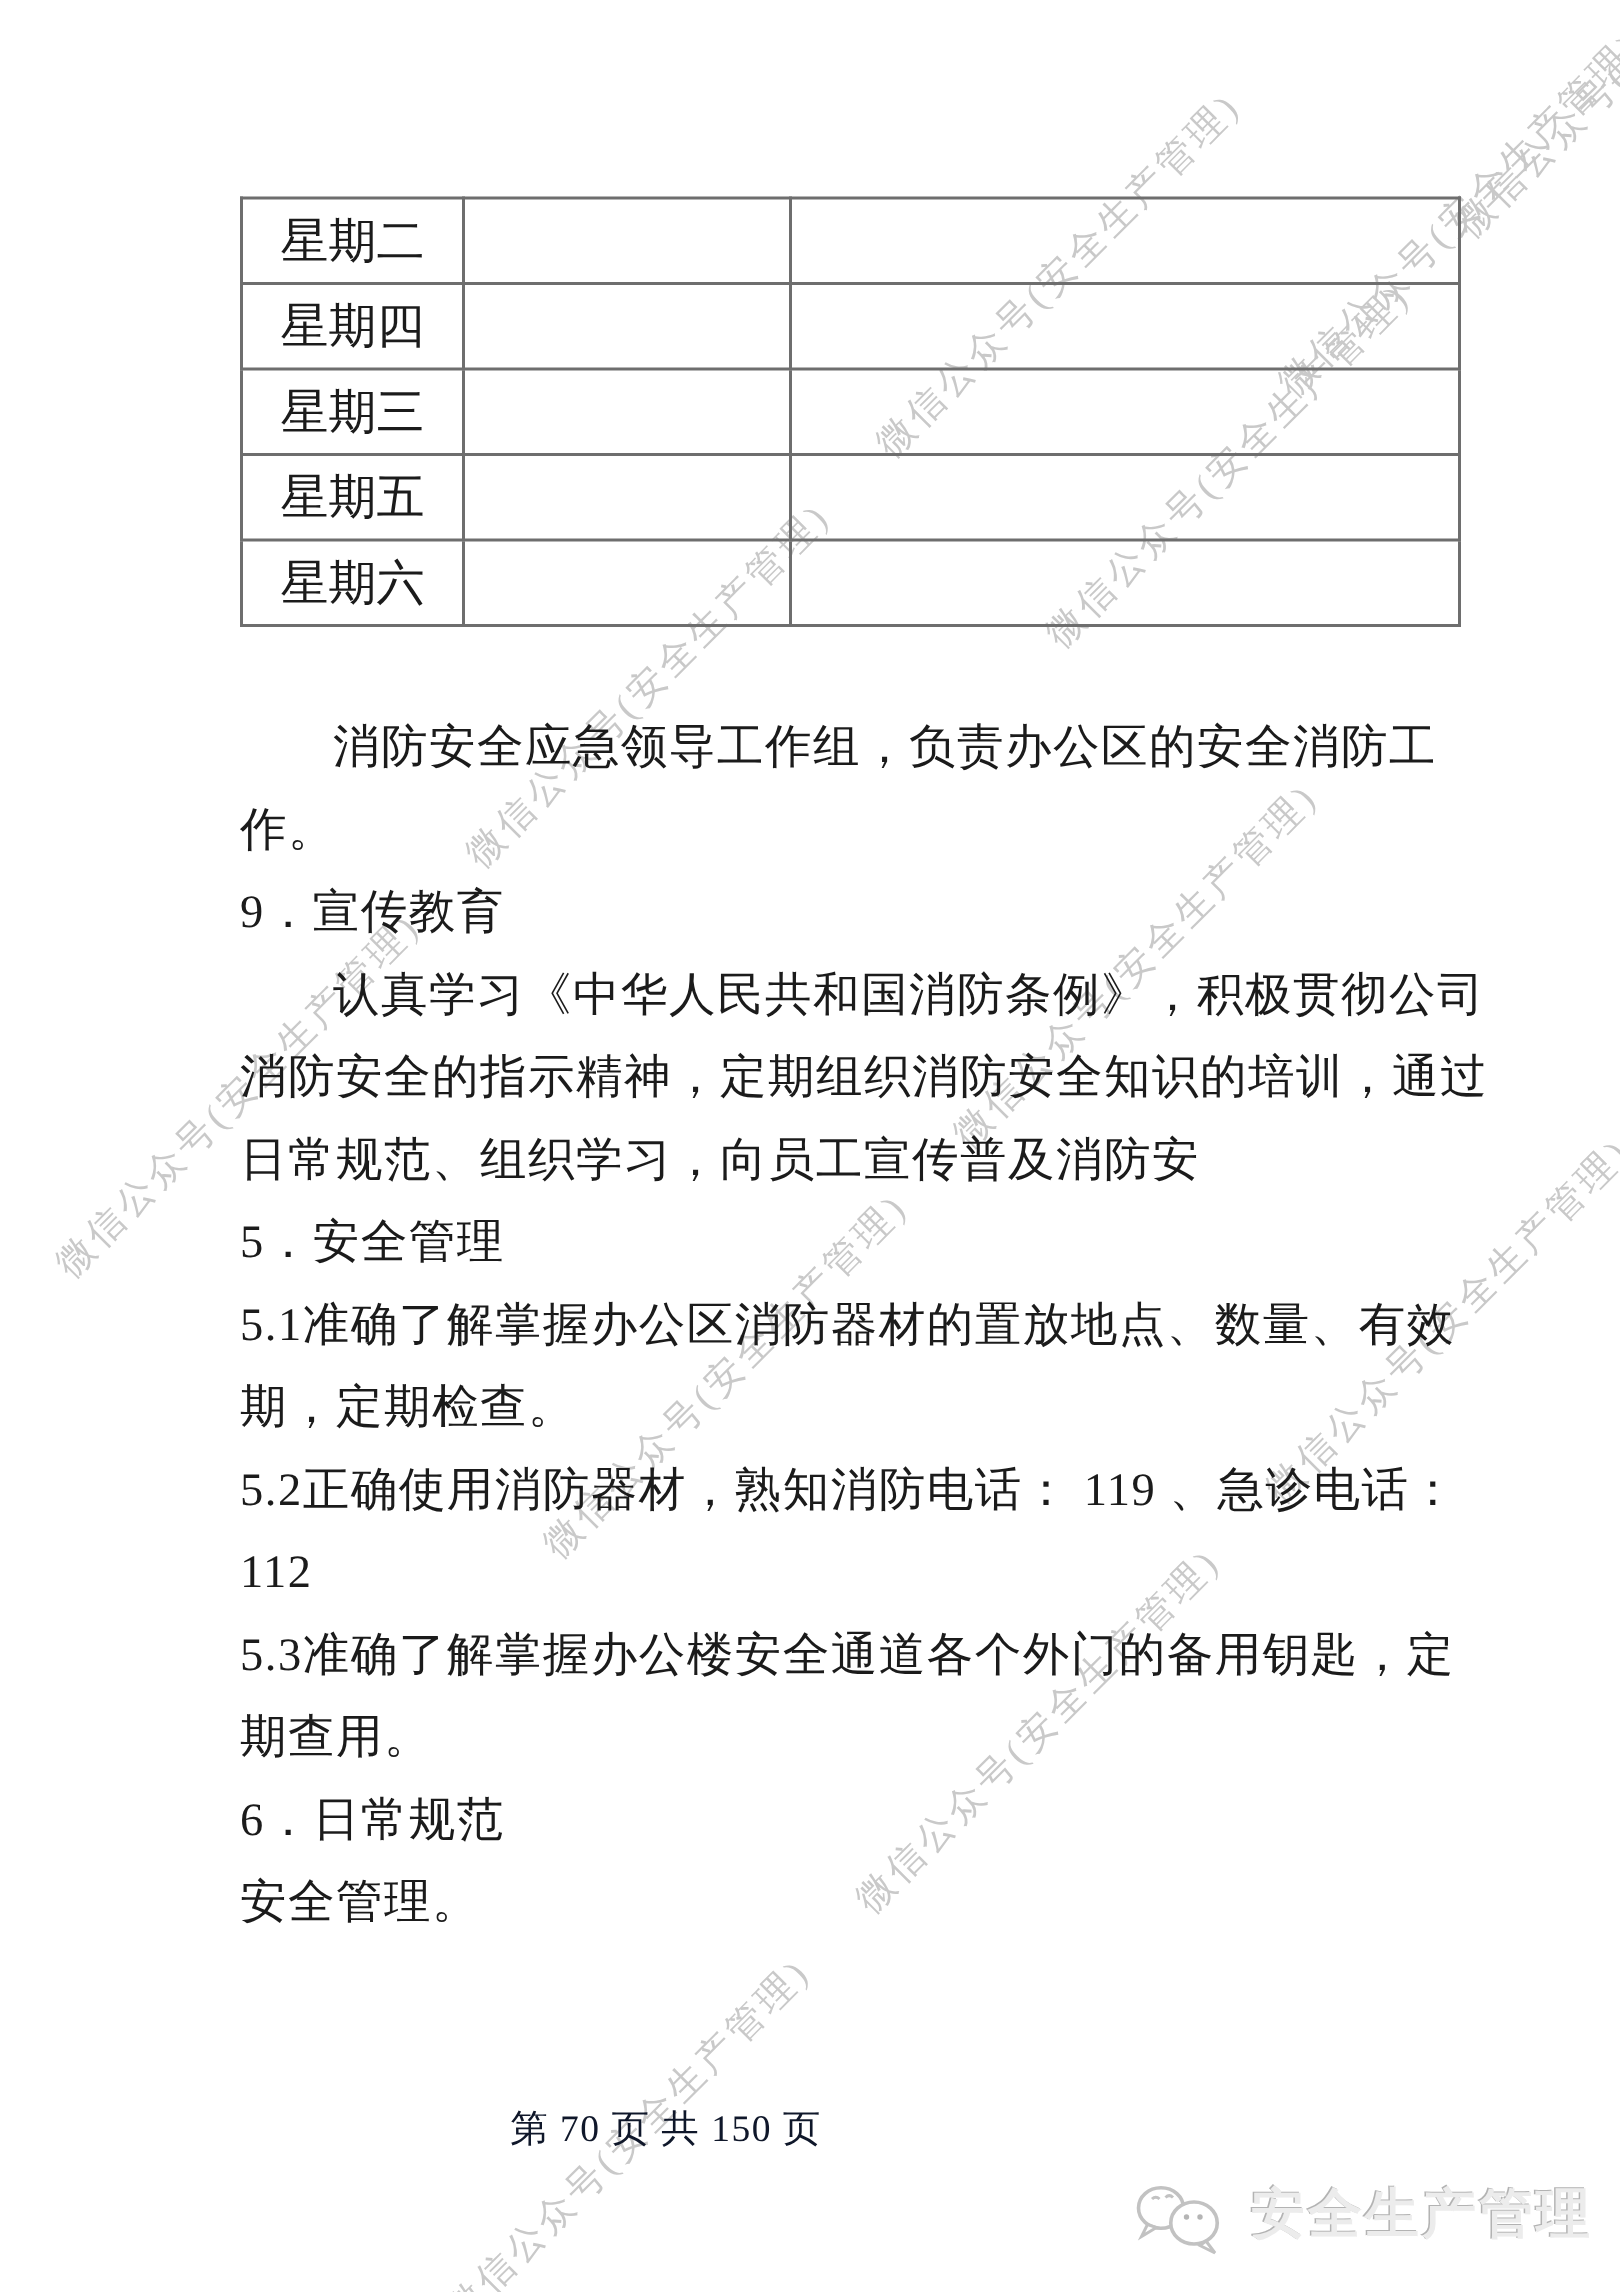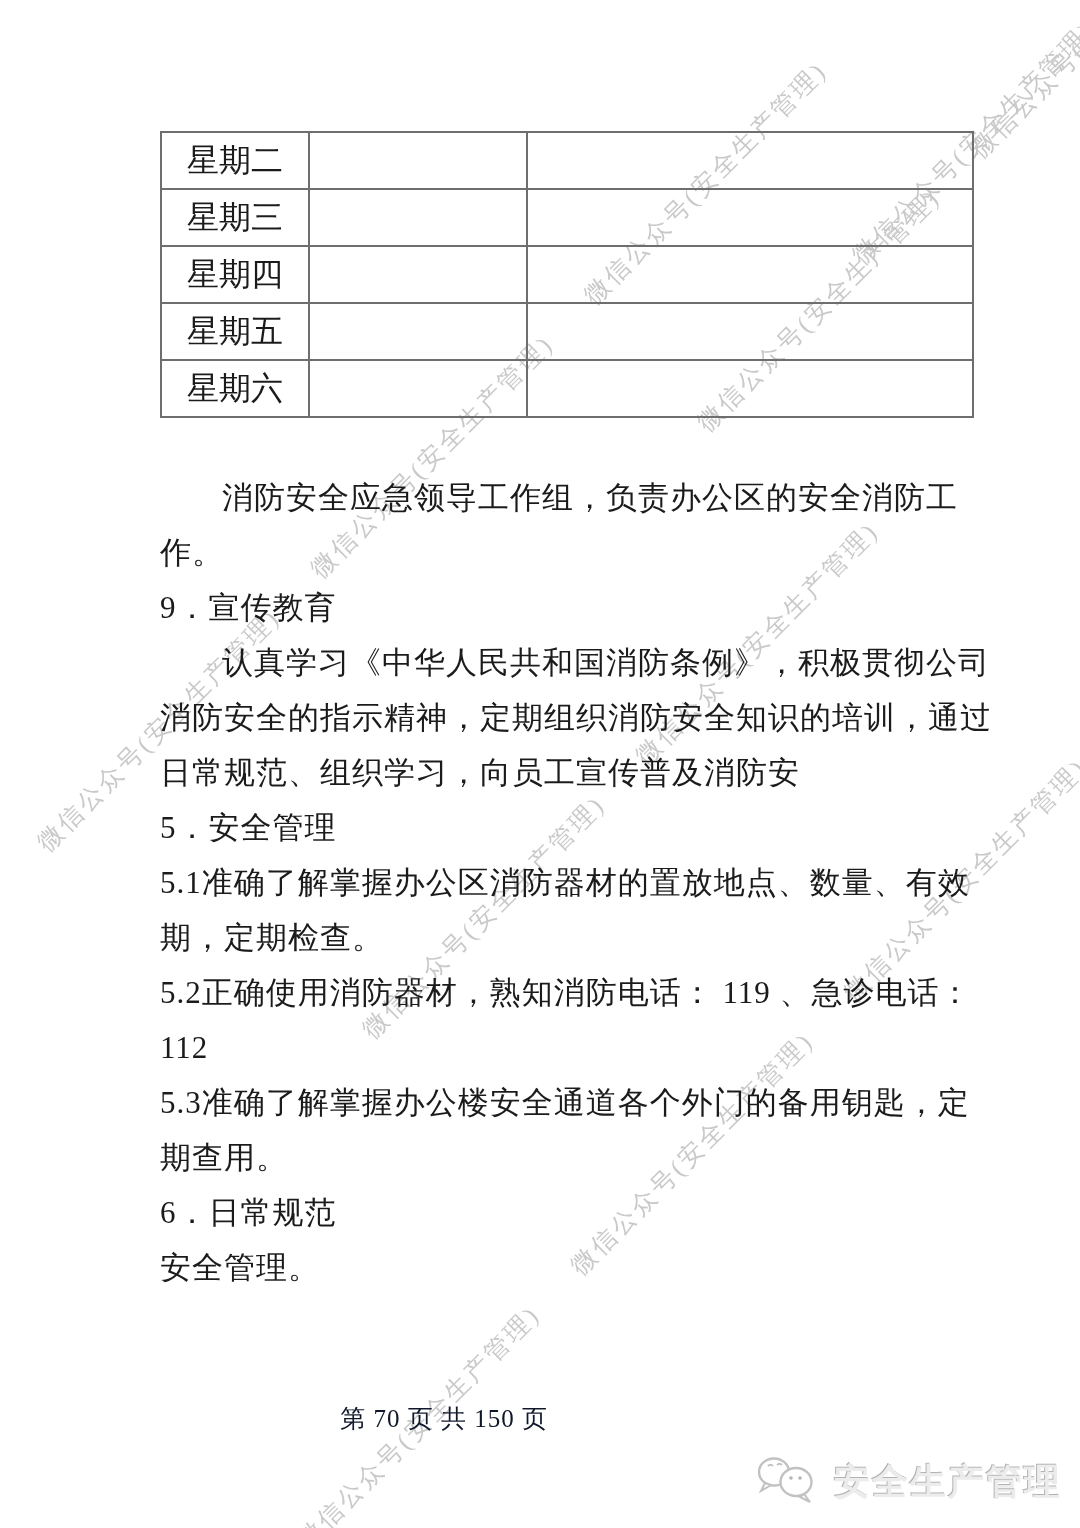--- a/index.html
+++ b/index.html
@@ -50,21 +50,21 @@
   .line.indent{text-indent:62px;}
   
   .footer{
     position:absolute;left:0;top:1402px;width:888px;
     text-align:center;font-size:25px;color:#0f172a;
     letter-spacing:1px;z-index:2;
   }
   
   .brand{
     position:absolute;right:18px;top:1452px;
-    display:flex;align-items:center;gap:8px;
+    display:flex;align-items:flex-start;gap:8px;
     z-index:2;
   }
   .brand-icon{width:72px;height:56px;}
   .brand-name{
     font-family:"Liberation Sans","DejaVu Sans",sans-serif;
     font-size:36px;font-weight:bold;
     color:#ececec;
     text-shadow:-1px -1px 0 #b3b3b3, 1px 1px 0 #ffffff;
     letter-spacing:2px;
   }
@@ -81,26 +81,26 @@
   <div class="wm" style="left:845px;top:248px;">微信公众号(安全生产管理)</div>
 
   <table class="day-table">
     <tbody>
       <tr>
         <td class="c1">星期二</td>
         <td class="c2"></td>
         <td class="c3"></td>
       </tr>
       <tr>
-        <td class="c1">星期三</td>
+        <td class="c1">星期四</td>
         <td class="c2"></td>
         <td class="c3"></td>
       </tr>
       <tr>
-        <td class="c1">星期四</td>
+        <td class="c1">星期三</td>
         <td class="c2"></td>
         <td class="c3"></td>
       </tr>
       <tr>
         <td class="c1">星期五</td>
         <td class="c2"></td>
         <td class="c3"></td>
       </tr>
       <tr>
         <td class="c1">星期六</td>

